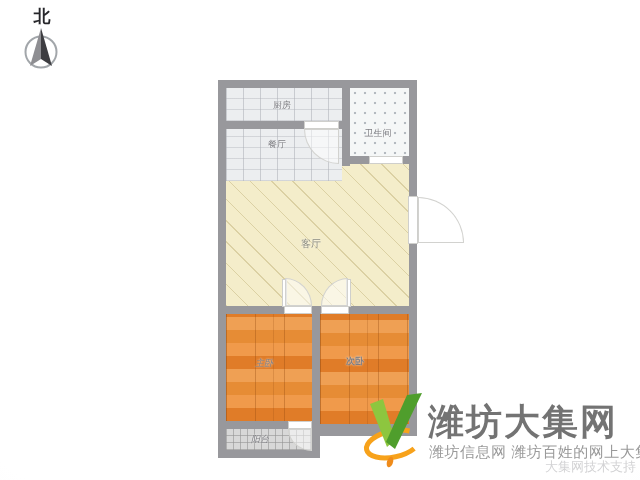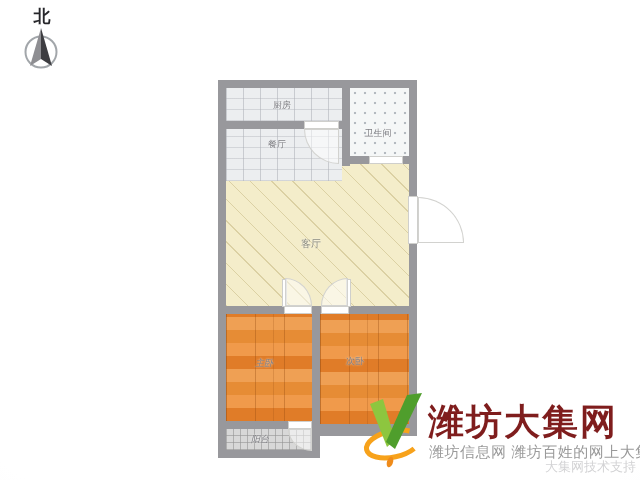--- a/index.html
+++ b/index.html
@@ -53,21 +53,21 @@
   
   .door-sill{position:absolute;background:#ffffff;border:1px solid #cfcfcc;box-sizing:border-box;}
   .door-arc{position:absolute;background:rgba(255,255,255,.5);border:1px solid #d2d2cf;box-sizing:border-box;}
   .arc-tr{border-radius:0 100% 0 0;}
   .arc-tl{border-radius:100% 0 0 0;}
   .arc-bl{border-radius:0 0 0 100%;}
   
   .logo{left:362px;top:392px;width:276px;height:84px;}
   .logo-title{
     position:absolute;left:66px;top:6px;
-    font-size:36px;font-weight:900;color:#7f1d1d;letter-spacing:2px;white-space:nowrap;
+    font-size:36px;font-weight:900;color:#737373;letter-spacing:2px;white-space:nowrap;
   }
   .logo-tagline{
     position:absolute;left:67px;top:51px;
     font-size:15px;color:#9a9a9a;letter-spacing:.5px;white-space:nowrap;
   }
   .logo-watermark{
     position:absolute;right:2px;top:66px;
     font-size:13px;color:#b5b5b8;opacity:.6;white-space:nowrap;
   }
 </style>
@@ -123,21 +123,21 @@
   <div class="door-arc arc-tl" style="left:320px;top:242px;width:27px;height:28px;"></div>
 
   <div class="door-sill" style="left:287px;top:385px;width:24px;height:8px;"></div>
   <div class="door-arc arc-bl" style="left:287px;top:393px;width:24px;height:22px;"></div>
 
   <span class="room-label" style="left:281px;top:69px;">厨房</span>
   <span class="room-label" style="left:276px;top:108px;">餐厅</span>
   <span class="room-label" style="left:377px;top:97px;">卫生间</span>
   <span class="room-label big" style="left:310px;top:208px;">客厅</span>
   <span class="room-label" style="left:263px;top:327px;font-style:italic;">主卧</span>
-  <span class="room-label" style="left:354px;top:325px;">次卧</span>
+  <span class="room-label" style="left:354px;top:325px;font-weight:bold;">次卧</span>
   <span class="room-label" style="left:259px;top:403px;font-style:italic;">阳台</span>
 </div>
 
 <div class="abs logo">
   <svg width="62" height="80" viewBox="0 0 62 80" style="position:absolute;left:0;top:0;">
     <ellipse cx="31" cy="52" rx="27" ry="13" fill="none" stroke="#f7a21b" stroke-width="5" stroke-dasharray="104 30" stroke-dashoffset="-12" transform="rotate(-12 31 52)"></ellipse>
     <polygon points="8,12 21,7 33,48 25,55" fill="#8dc63f"></polygon>
     <polygon points="60,1 45,3 24,50 33,57" fill="#4f9e2c"></polygon>
     <ellipse cx="28" cy="70" rx="3" ry="5.5" fill="#ef8b1a" transform="rotate(18 28 70)"></ellipse>
   </svg>

